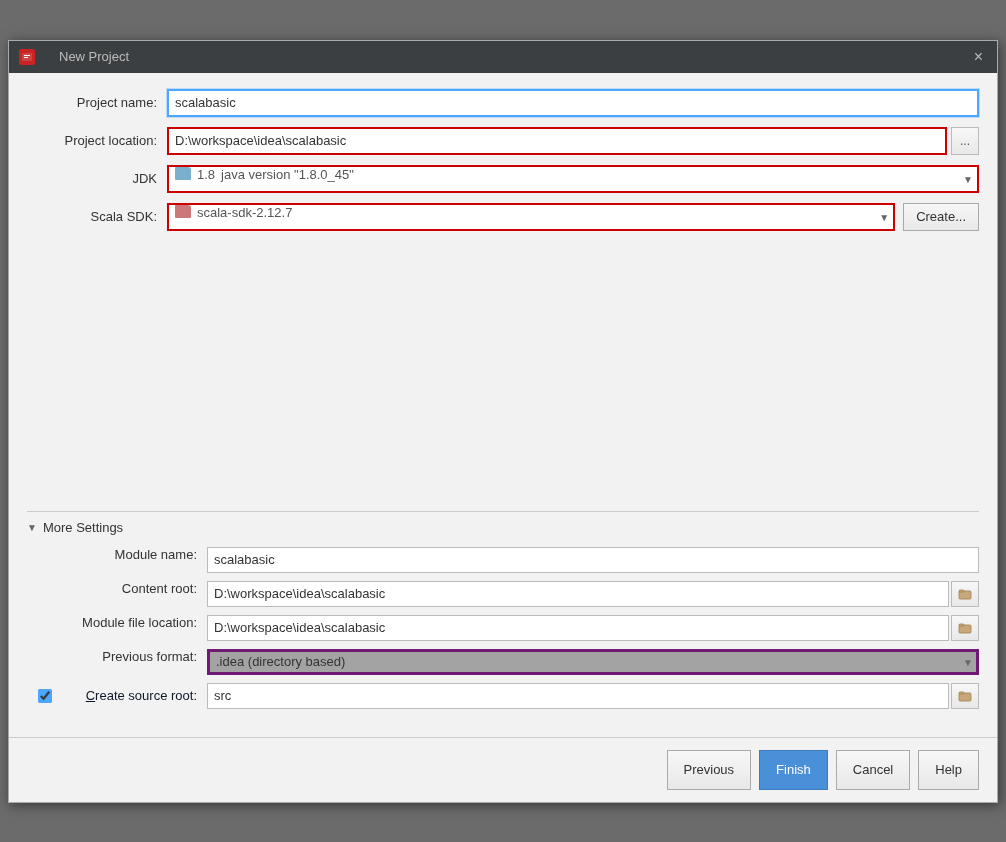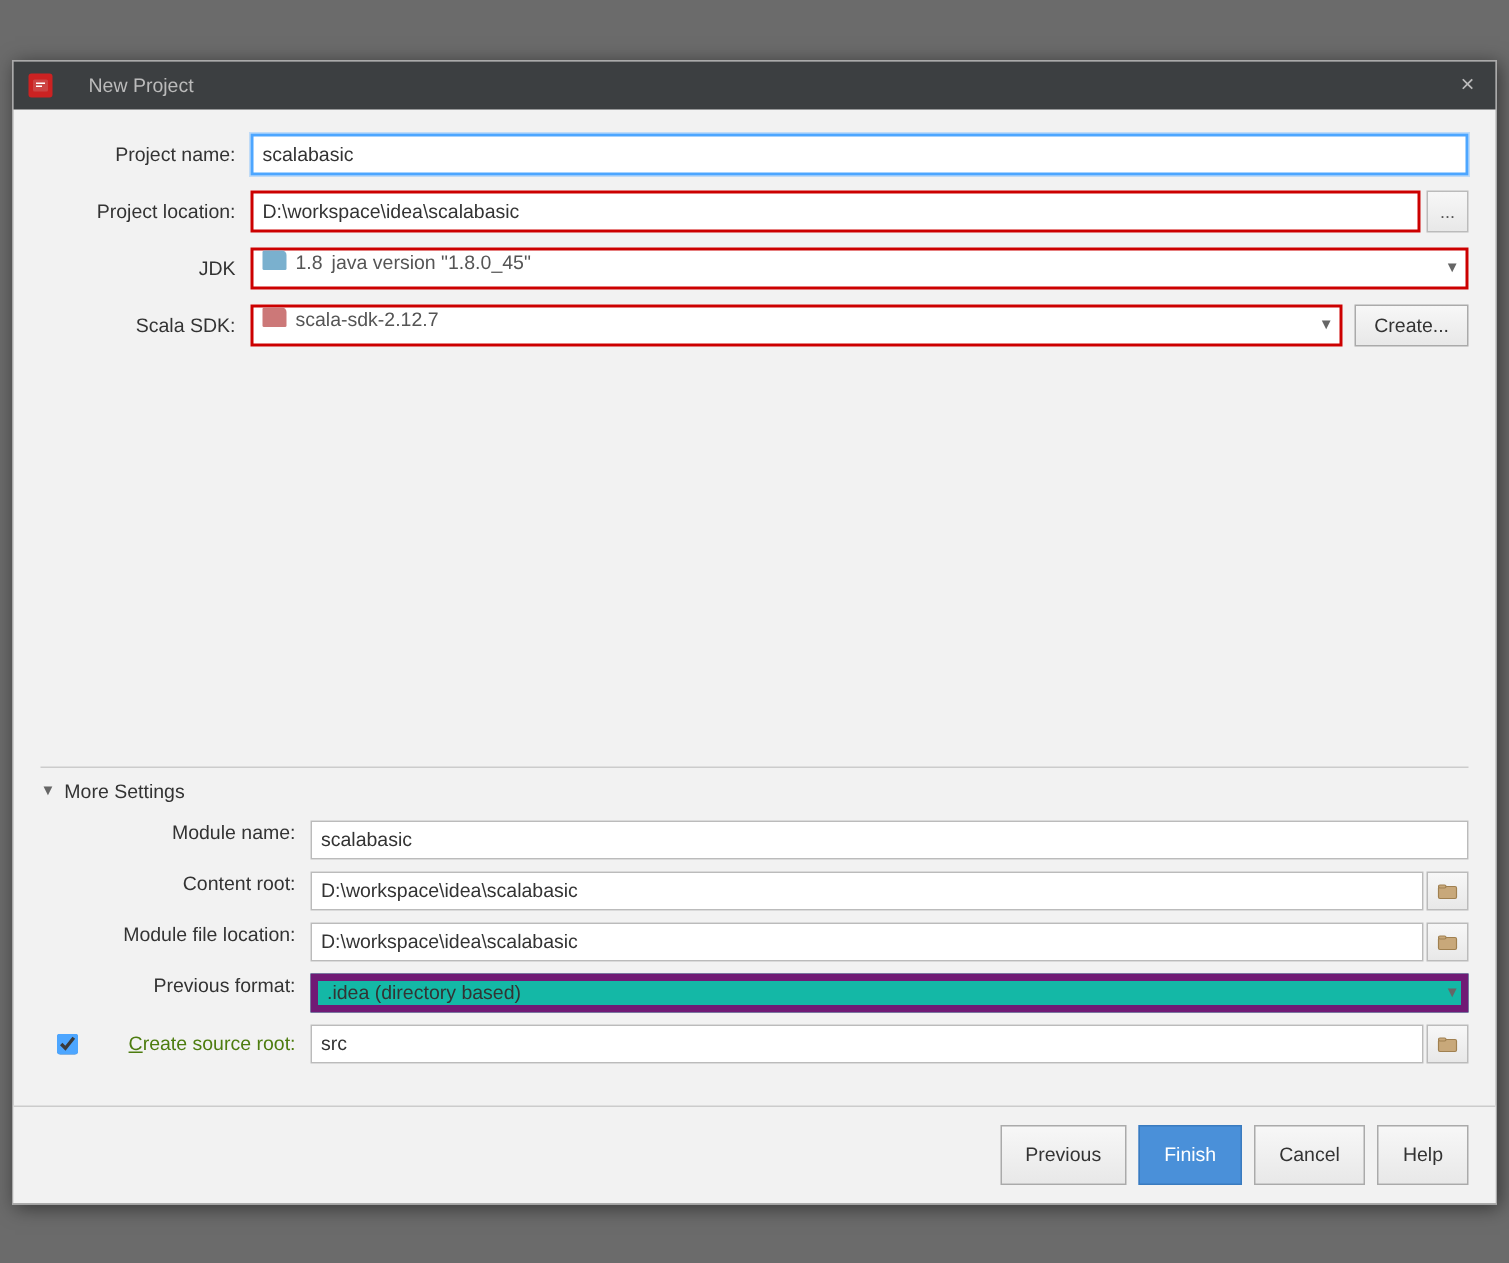--- a/index.html
+++ b/index.html
@@ -177,22 +177,22 @@
       color: #555;
       font-size: 14px;
     }
     .format-dropdown-wrap {
       flex: 1;
       position: relative;
     }
     .format-select {
       width: 100%;
       height: 26px;
-      border: 5px solid #701a75;
-      background: #14b8a6;
+      border: 3px solid #701a75;
+      background: #a3a3a3;
       padding: 0 36px 0 6px;
       font-size: 13px;
       color: #333;
       appearance: none;
       -webkit-appearance: none;
       cursor: pointer;
       outline: none;
     }
     .checkbox-row {
       display: flex;
@@ -212,21 +212,21 @@
       align-items: center;
       gap: 6px;
     }
     .checkbox-input {
       width: 14px;
       height: 14px;
       accent-color: #4da6ff;
       cursor: pointer;
     }
     .checkbox-text {
-      color: #4d7c0f;
+      color: #0f172a;
       font-size: 13px;
       margin-left: 28px;
     }
     .checkbox-text u { text-decoration: underline; }
 
     .footer {
       display: flex;
       justify-content: flex-end;
       align-items: center;
       gap: 8px;

